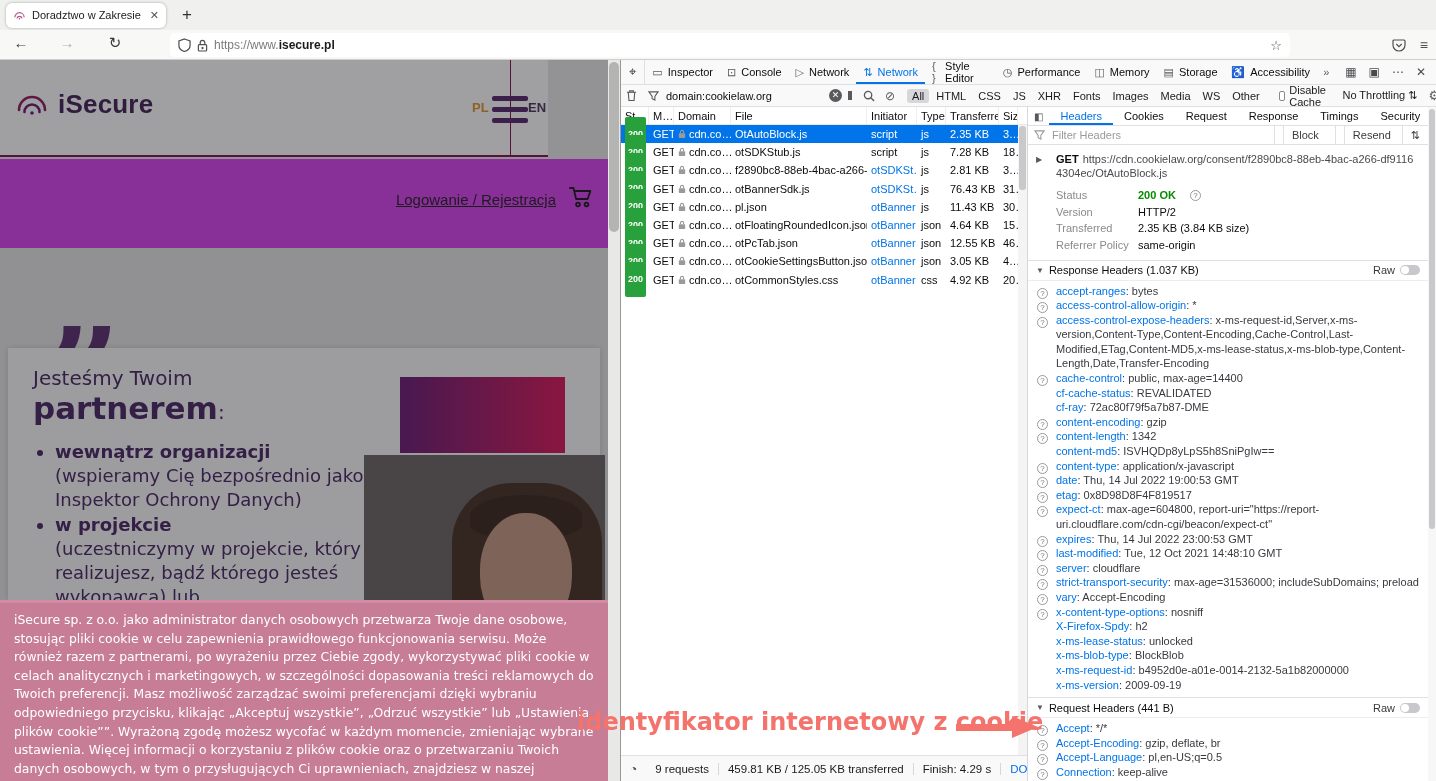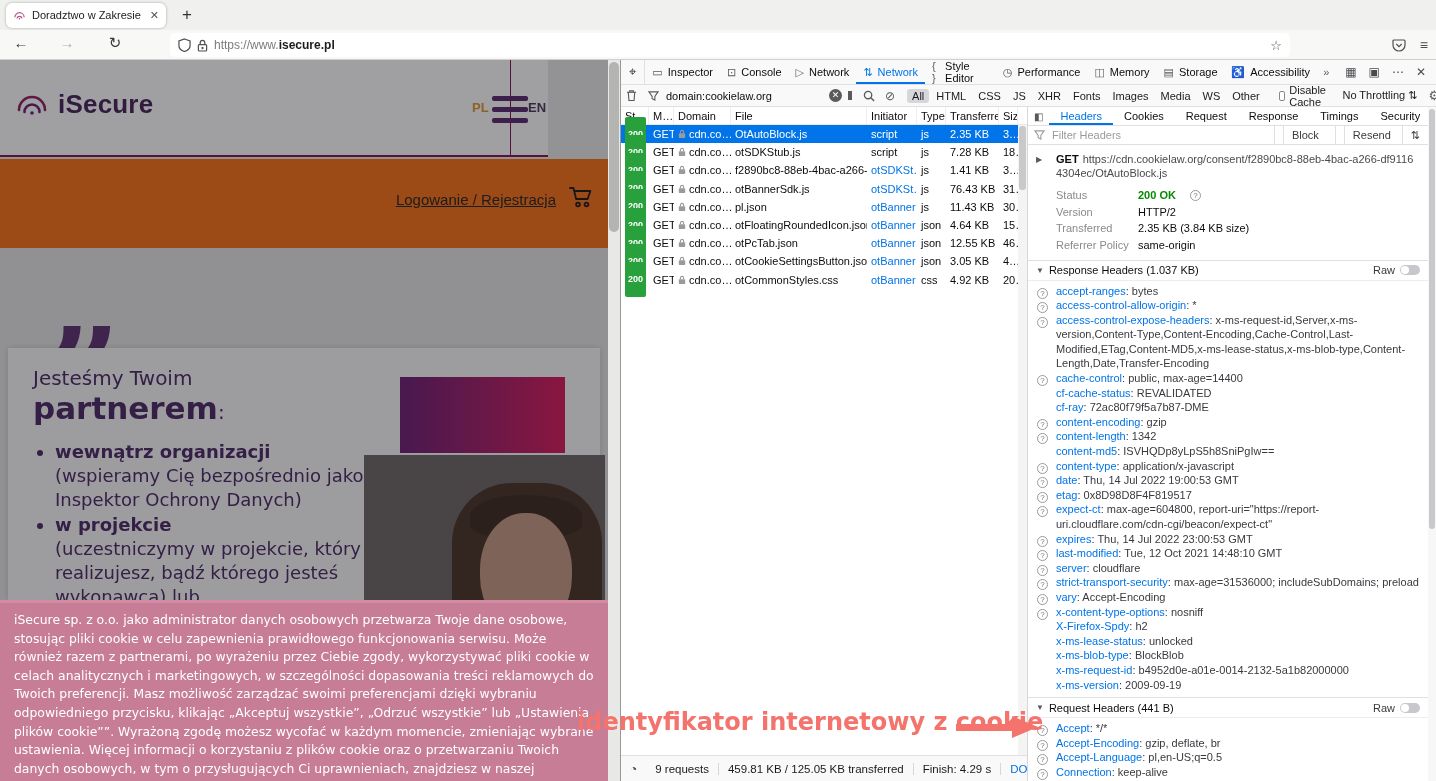--- a/index.html
+++ b/index.html
@@ -30,21 +30,21 @@
   .site{position:absolute;left:0;top:60px;width:620px;height:721px;overflow:hidden;background:#e9e9e9;}
   .s-header{position:absolute;left:0;top:0;width:548px;height:97px;background:#fff;border-bottom:2px solid #8c1252;z-index:1;}
   .logo{position:absolute;left:14px;top:26px;display:flex;align-items:center;gap:8px;}
   .logo-text{font-size:26px;font-weight:600;color:#46265c;letter-spacing:.2px;}
   .lang{position:absolute;top:40px;font-size:13px;font-weight:bold;}
   .lang.pl{left:472px;color:#df9b30;}
   .lang.en{left:528px;color:#4c3a60;}
   .lang-sep{position:absolute;left:510px;top:0;bottom:0;width:1px;background:#8c1252;}
   .burger{position:absolute;right:20px;top:36px;display:flex;flex-direction:column;gap:6px;}
   .burger div{width:36px;height:5px;border-radius:2px;background:#5b2a6e;}
-  .s-subbar{position:absolute;left:0;top:99px;width:608px;height:89px;background:#f97316;z-index:1;padding-left:40px;}
+  .s-subbar{position:absolute;left:0;top:99px;width:608px;height:89px;background:#d946ef;z-index:1;padding-left:40px;}
   .login{position:absolute;right:52px;top:32px;font-size:15px;color:#262626;text-decoration:underline;}
   .cart{position:absolute;right:14px;top:26px;}
   .s-main{position:absolute;left:0;top:188px;width:608px;height:352px;background:#e7e7e7;z-index:1;}
   .quote{position:absolute;left:48px;top:-12px;font-size:130px;line-height:1;font-weight:bold;color:#5e3472;
          font-family:"DejaVu Serif",serif;}
   .card{position:absolute;left:8px;top:100px;width:592px;height:252px;background:#fbfbfb;box-shadow:0 0 6px rgba(0,0,0,.15);}
   .content{position:absolute;left:33px;top:118px;width:340px;color:#4b2a66;font-family:"DejaVu Sans",sans-serif;z-index:2;}
   .headline{font-size:20px;}
   .headline b{font-size:31px;font-weight:bold;}
   .bullets{margin:14px 0 0 22px;padding:0;font-size:18px;line-height:1.32;}
@@ -479,21 +479,21 @@
                   <rect x="1" y="5" width="8" height="6" rx="1" fill="#9a9a9e"></rect>
                   <path d="M3 5 V3.5 a2 2 0 0 1 4 0 V5" fill="none" stroke="#9a9a9e" stroke-width="1.4"></path>
                 </svg>
                 <span>cdn.co…</span>
               </div>
               <div>f2890bc8-88eb-4bac-a266-df91</div>
               <div>
                 <span class="init-link">otSDKSt…</span>
               </div>
               <div>js</div>
-              <div>1.41 KB</div>
+              <div>2.81 KB</div>
               <div>3…</div>
             </div>
 
             <div class="ngrid nrow">
               <div>
                 <span class="badge">200</span>
               </div>
               <div>GET</div>
               <div>
                 <svg width="8" height="10" viewBox="0 0 10 12" style="flex:none">

